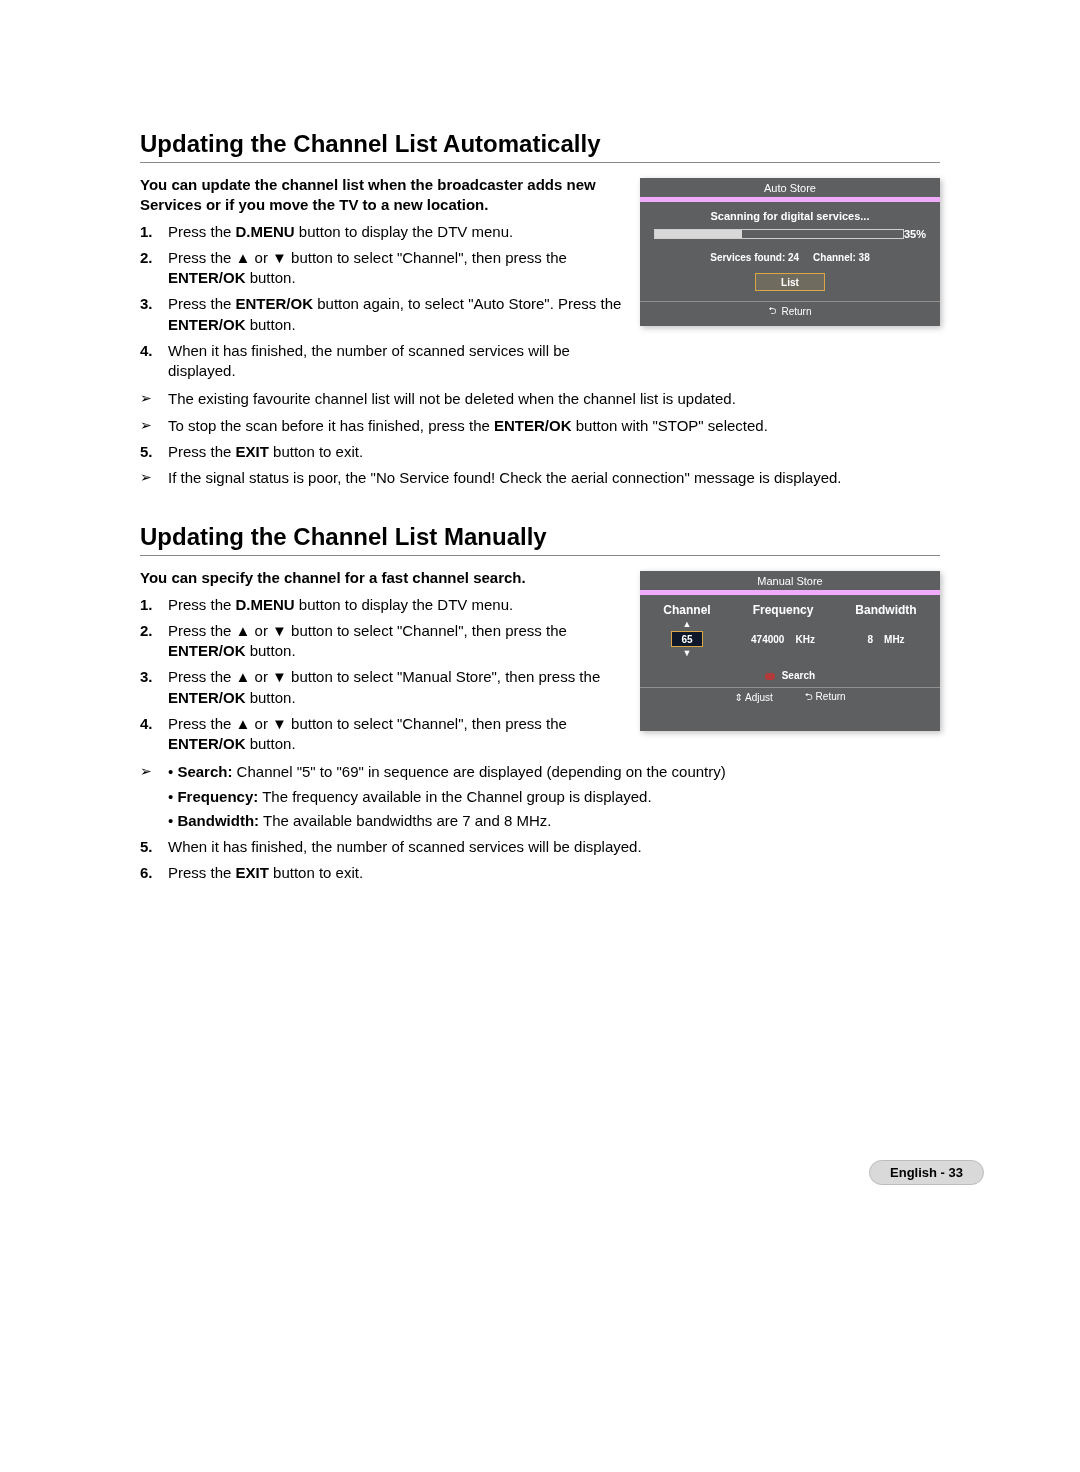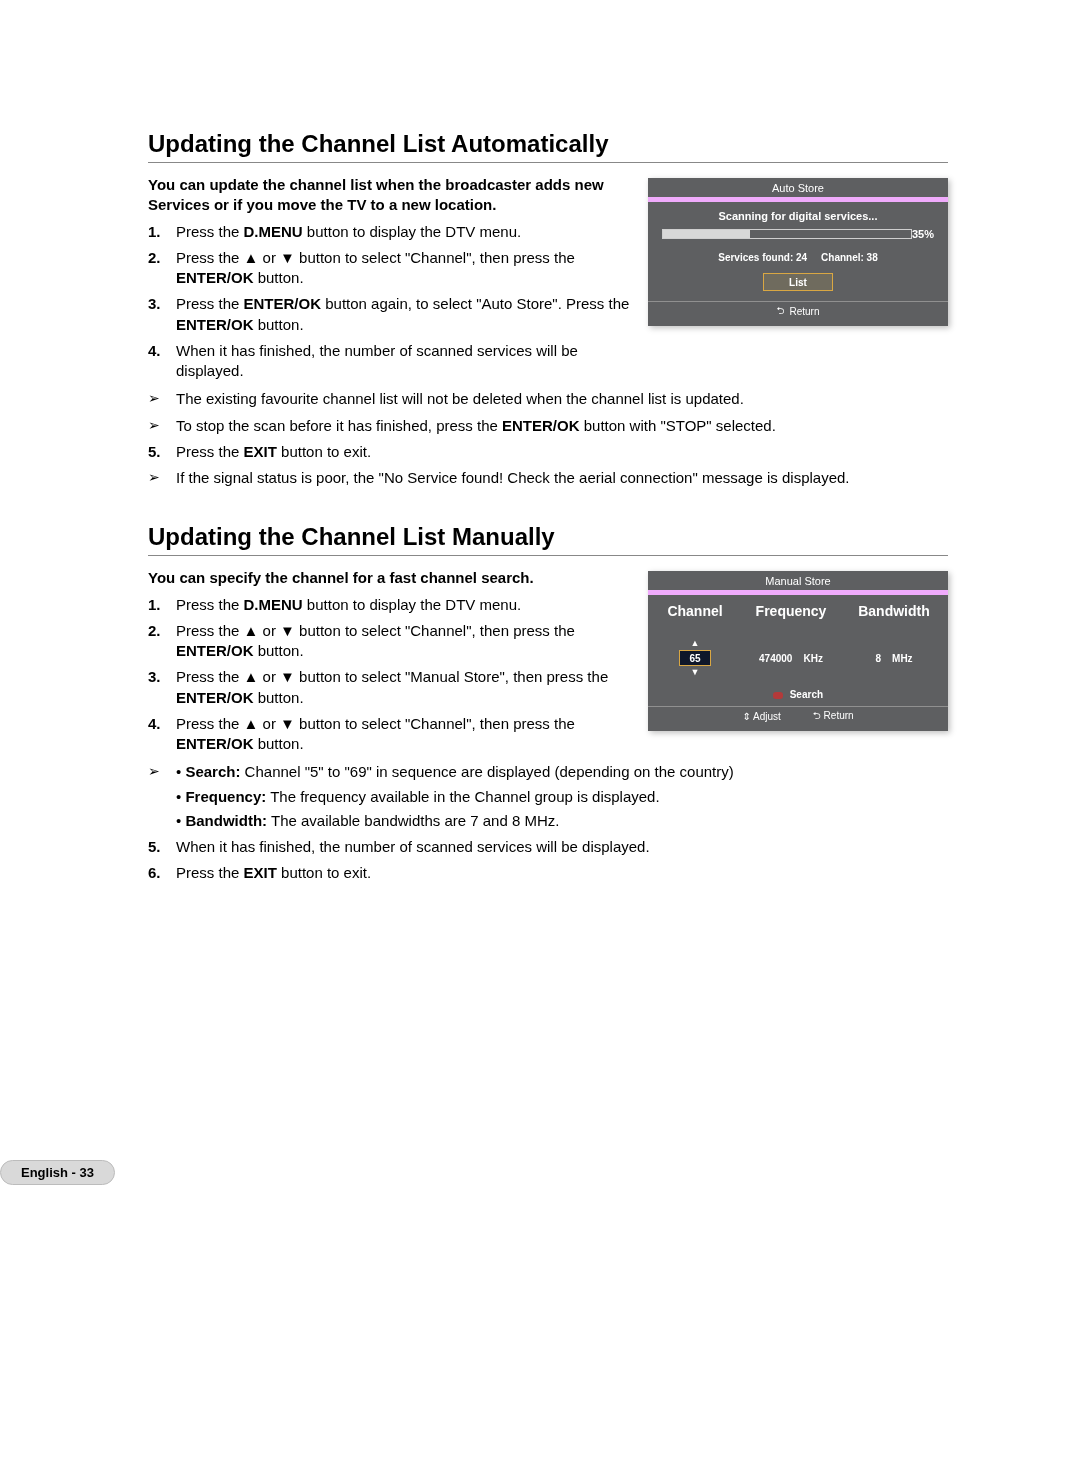--- a/index.html
+++ b/index.html
@@ -6,21 +6,21 @@
   body {
     width: 1080px;
     height: 1472px;
     background: #ffffff;
     font-family: Arial, Helvetica, sans-serif;
     color: #000;
     position: relative;
   }
   .page {
     position: absolute;
-    left: 148px;
+    left: 140px;
     top: 130px;
     width: 800px;
   }
   .section-title {
     font-size: 24px;
     font-weight: bold;
     margin-bottom: 4px;
   }
   .hr {
     border: none;
@@ -96,21 +96,21 @@
   }
   .osd-footer {
     margin-top: 10px; height: 20px; border-top: 1px solid #909090;
     display:flex; align-items:center; justify-content:center;
     font-size:10px; gap:5px;
   }
 
   
   .osd2 { width: 300px; height: 160px; margin-top: 3px; }
   .ms-body { padding: 8px 10px 0 10px; font-weight: bold; }
-  .ms-headers { display:flex; justify-content:space-around; font-size:14px; margin-bottom:20px; font-weight: bold; }
+  .ms-headers { display:flex; justify-content:space-around; font-size:12px; margin-bottom:3px; font-weight: bold; }
   .ms-headers span:first-child { width: 66px; text-align:center; }
   .ms-headers span:nth-child(2) { width: 110px; text-align:center; }
   .ms-headers span:nth-child(3) { width: 80px; text-align:center; }
   .ms-row { display:flex; align-items:center; justify-content:space-around; text-align:center; font-size:10px; }
   .ms-ch-col { width: 66px; }
   .ms-fr-col { width: 110px; }
   .ms-bw-col { width: 80px; }
   .arrow-sm { font-size:9px; line-height:1; }
   .ch-box {
     display:inline-block; width:32px; height:16px; line-height:16px;
@@ -122,21 +122,21 @@
   .osd2-footer {
     margin-top:6px; height:20px; border-top:1px solid #909090;
     display:flex; align-items:center; justify-content:center;
     gap:32px; font-size:10px;
   }
 
   .section2 { margin-top: 35px; }
 
   .page-footer {
     position:absolute; left:0; width:984px; top:1160px;
-    text-align:left;
+    text-align:right;
   }
   .footer-pill {
     display:inline-block; padding:4px 20px; font-size:13px; font-weight:bold;
     background:#d9d9d9; border:1px solid #bcbcbc; border-radius:14px;
   }
 </style>
 </head>
 <body>
 
 <div class="page">

